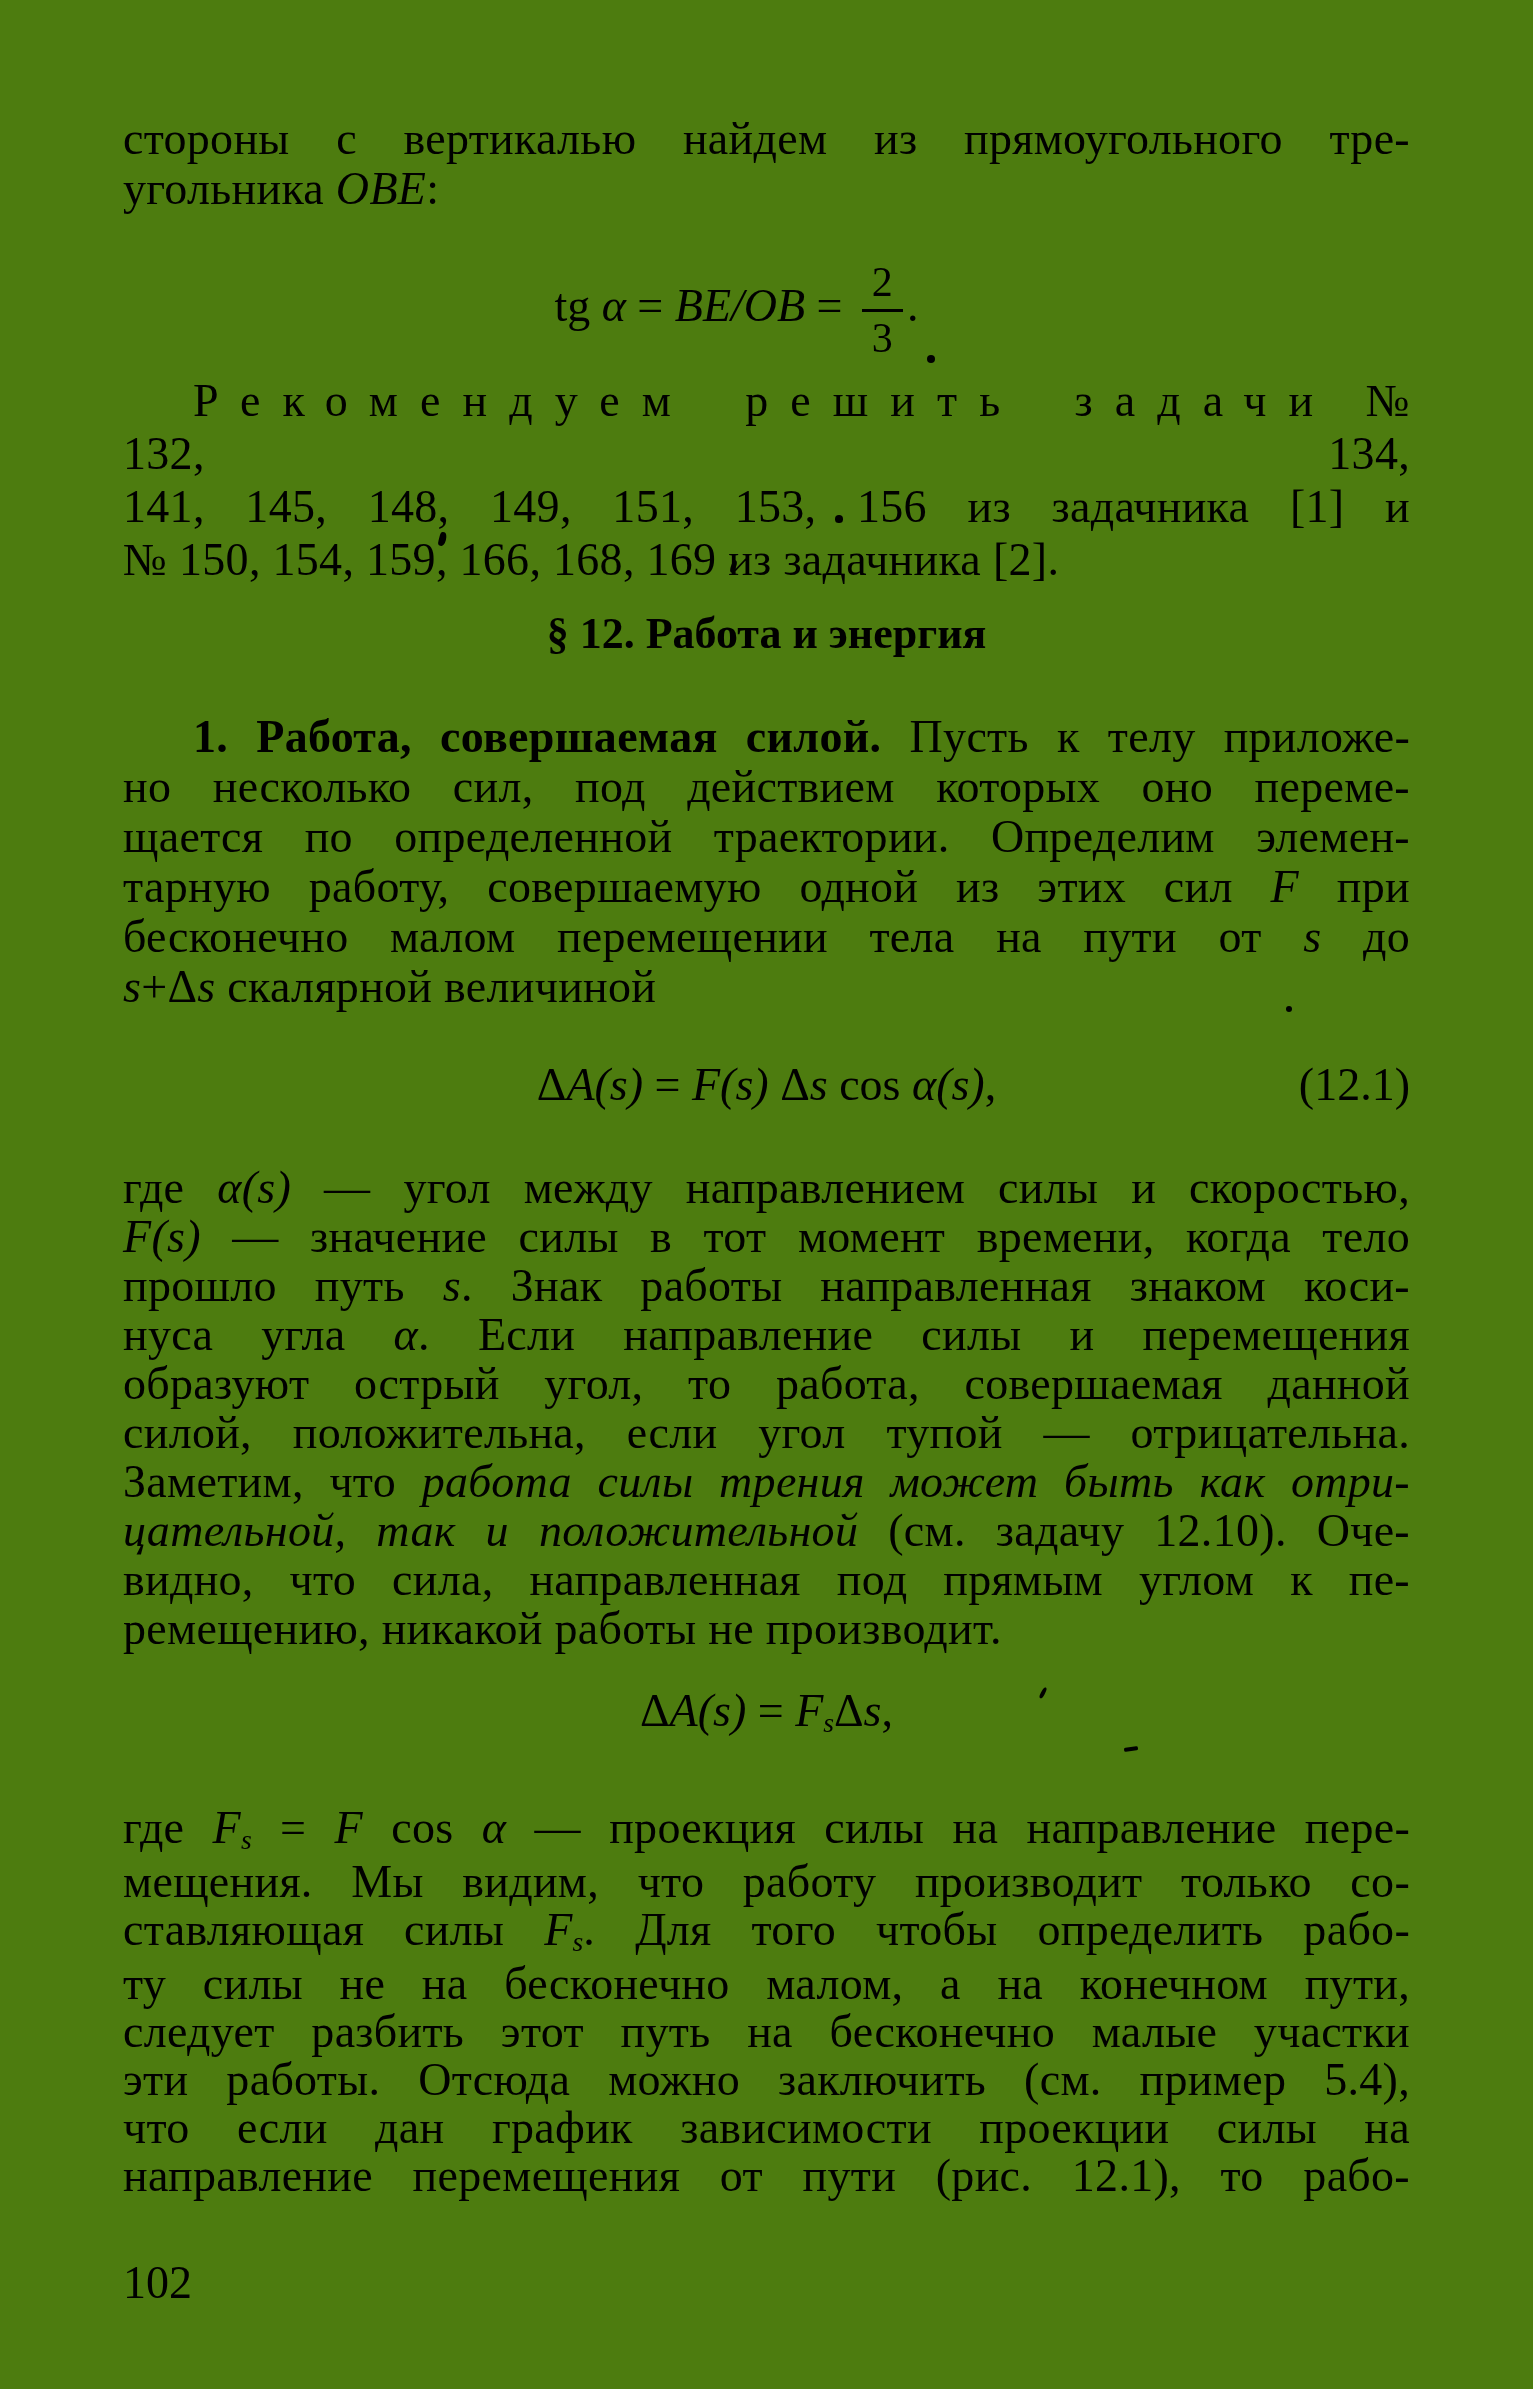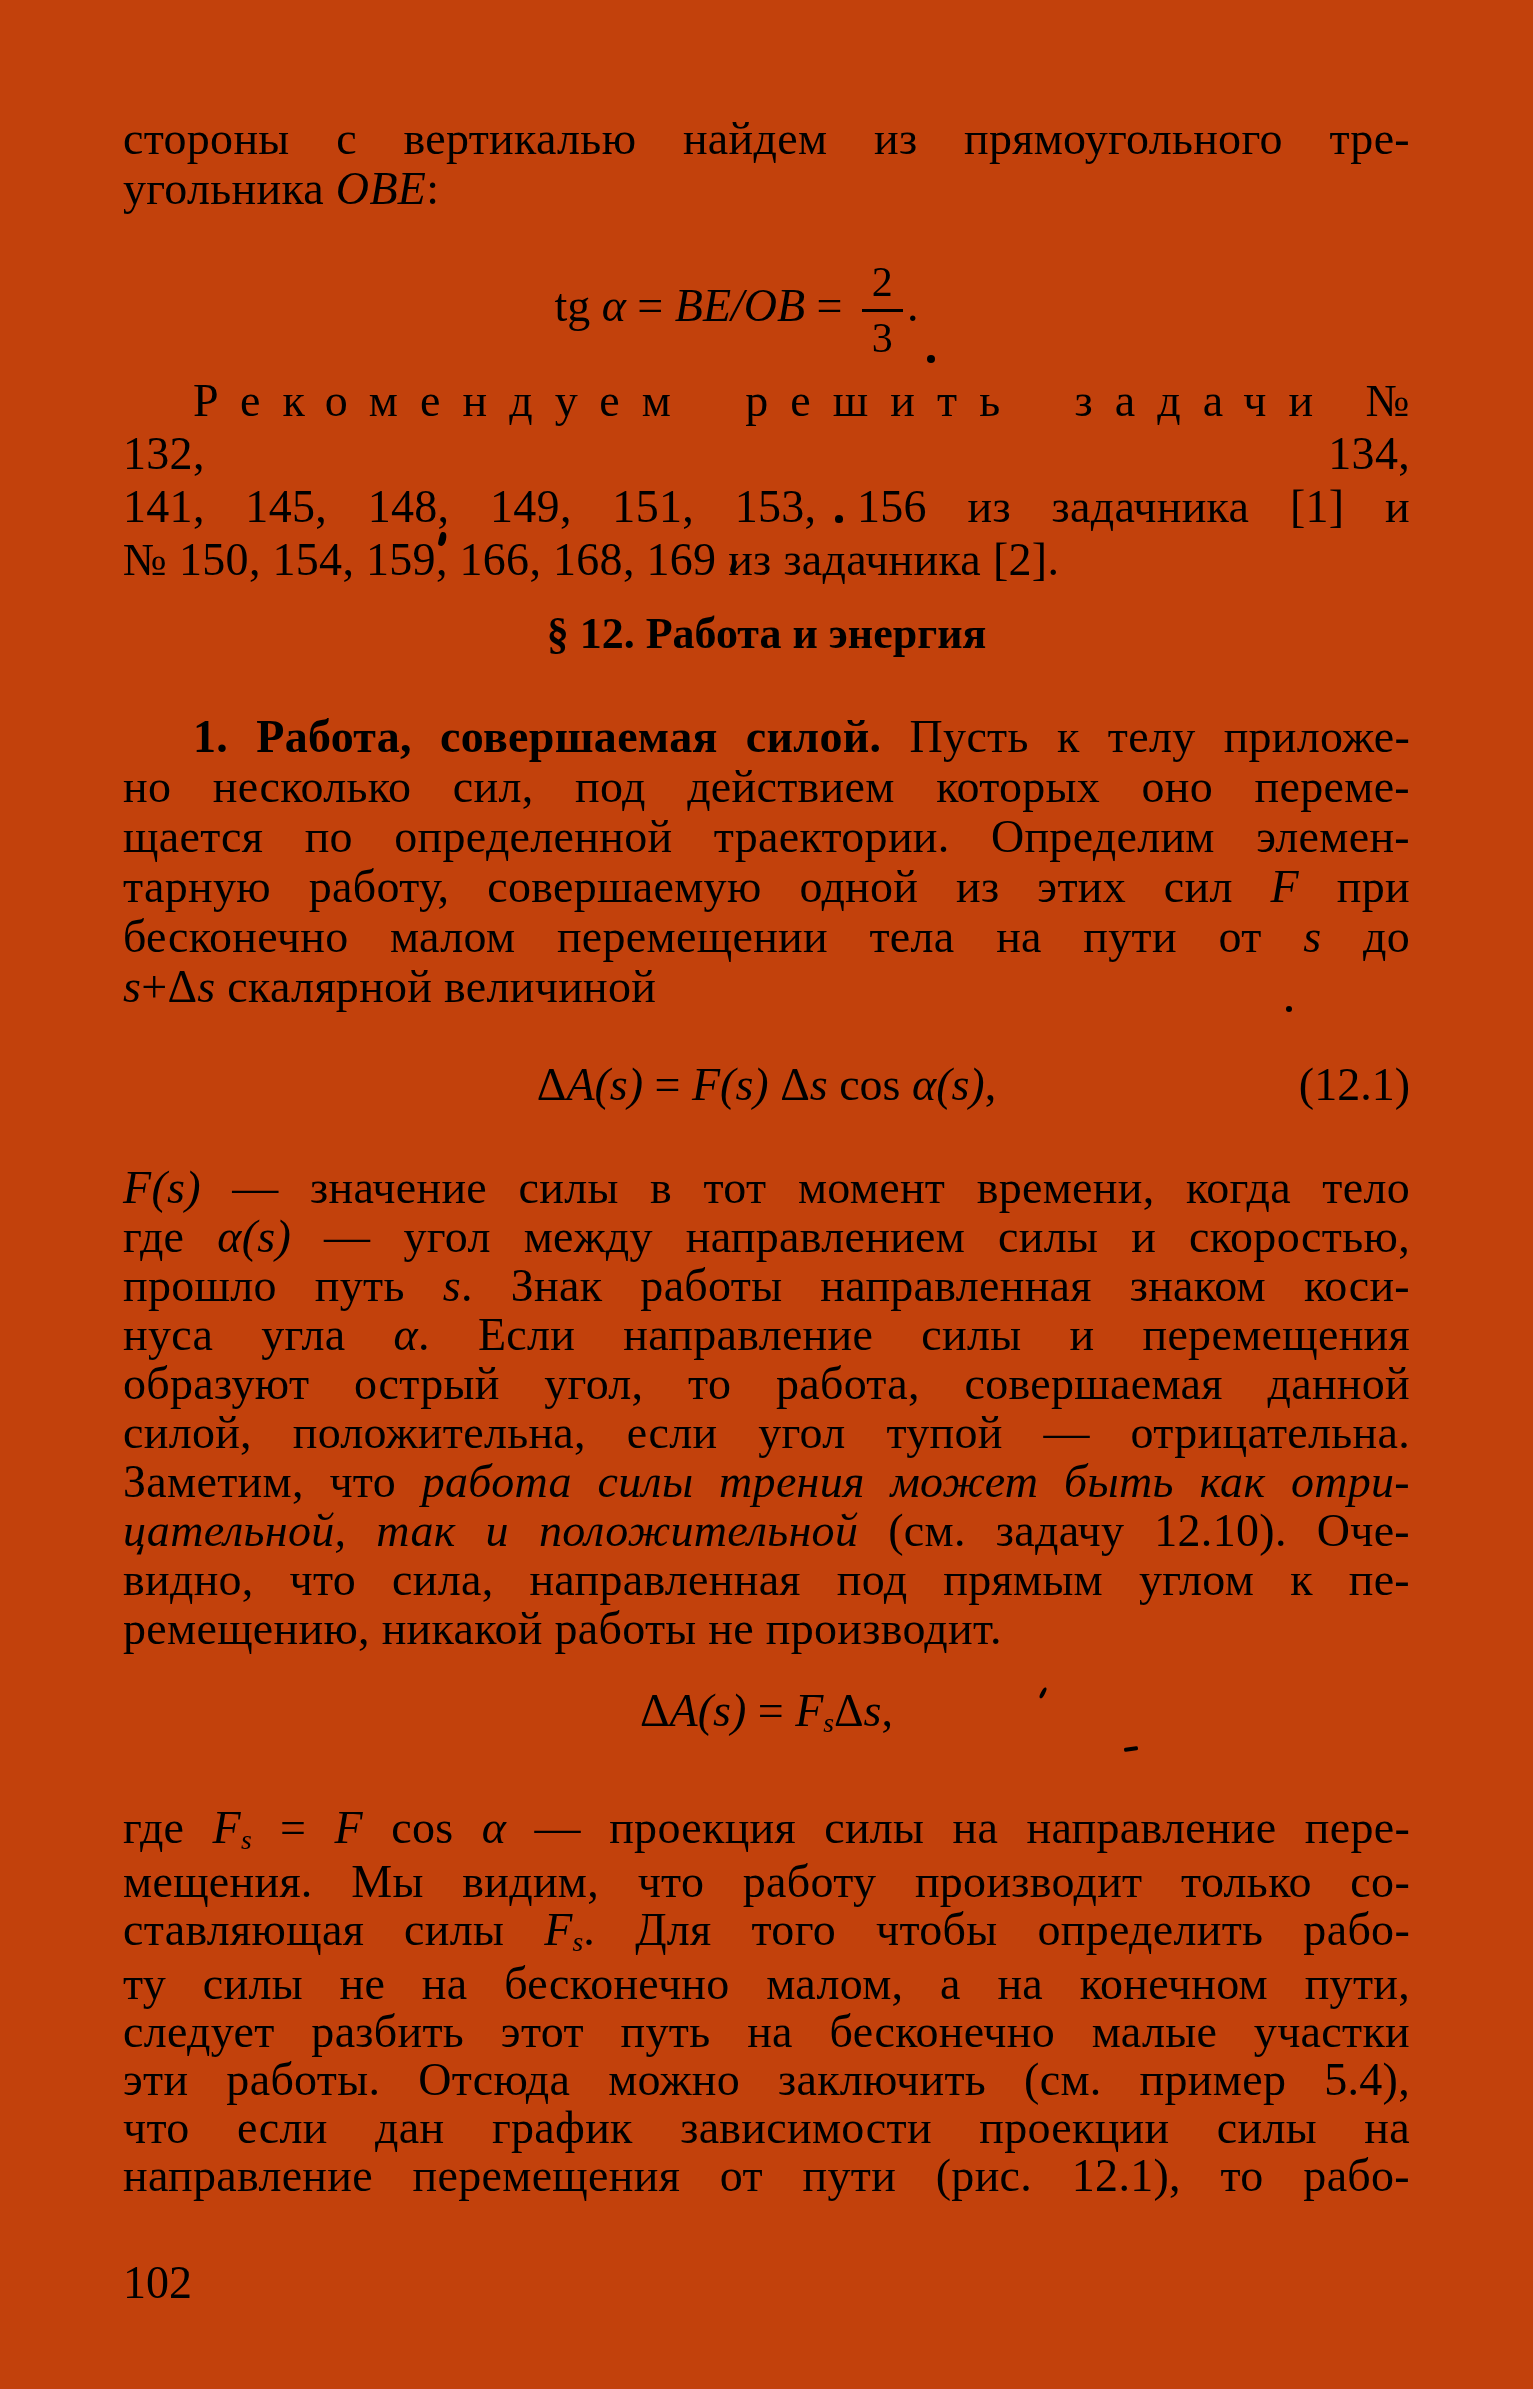--- a/index.html
+++ b/index.html
@@ -5,21 +5,21 @@
 <style>
   html, body {
     margin: 0;
     padding: 0;
     background: #ffffff;
   }
   .page {
     position: relative;
     width: 1534px;
     height: 2389px;
-    background: #c2410c;
+    background: #4d7c0f;
     color: #000000;
     font-family: "Liberation Serif", "DejaVu Serif", serif;
     overflow: hidden;
   }
   .content {
     position: absolute;
     left: 123px;
     top: 0;
     width: 1287px;
     height: 100%;
@@ -145,22 +145,22 @@
       <div class="ln"><span>бесконечно малом перемещении тела на пути от </span><span class="it">s</span><span> до</span></div>
       <div class="ln ns"><span class="it">s</span><span>+Δ</span><span class="it">s</span><span> скалярной величиной</span></div>
     </div>
 
     <div class="block eq eq-work">
       <span><span>Δ</span><span class="it">A(s)</span><span> = </span><span class="it">F(s)</span><span> Δ</span><span class="it">s</span><span> cos </span><span class="it">α(s)</span><span>,</span></span>
       <span class="eq-tag">(12.1)</span>
     </div>
 
     <div class="block p2-block">
+      <div class="ln"><span>где </span><span class="it">α(s)</span><span> — угол между направлением силы и скоростью,</span></div>
       <div class="ln"><span class="it">F(s)</span><span> — значение силы в тот момент времени, когда тело</span></div>
-      <div class="ln"><span>где </span><span class="it">α(s)</span><span> — угол между направлением силы и скоростью,</span></div>
       <div class="ln"><span>прошло путь </span><span class="it">s</span><span>. Знак работы направленная знаком коси-</span></div>
       <div class="ln"><span>нуса угла </span><span class="it">α</span><span>. Если направление силы и перемещения</span></div>
       <div class="ln">образуют острый угол, то работа, совершаемая данной</div>
       <div class="ln">силой, положительна, если угол тупой — отрицательна.</div>
       <div class="ln"><span>Заметим, что </span><span class="it">работа силы трения может быть как отри-</span></div>
       <div class="ln"><span class="it">цательной, так и положительной</span><span> (см. задачу 12.10). Оче-</span></div>
       <div class="ln">видно, что сила, направленная под прямым углом к пе-</div>
       <div class="ln ns">ремещению, никакой работы не производит.</div>
     </div>
 

